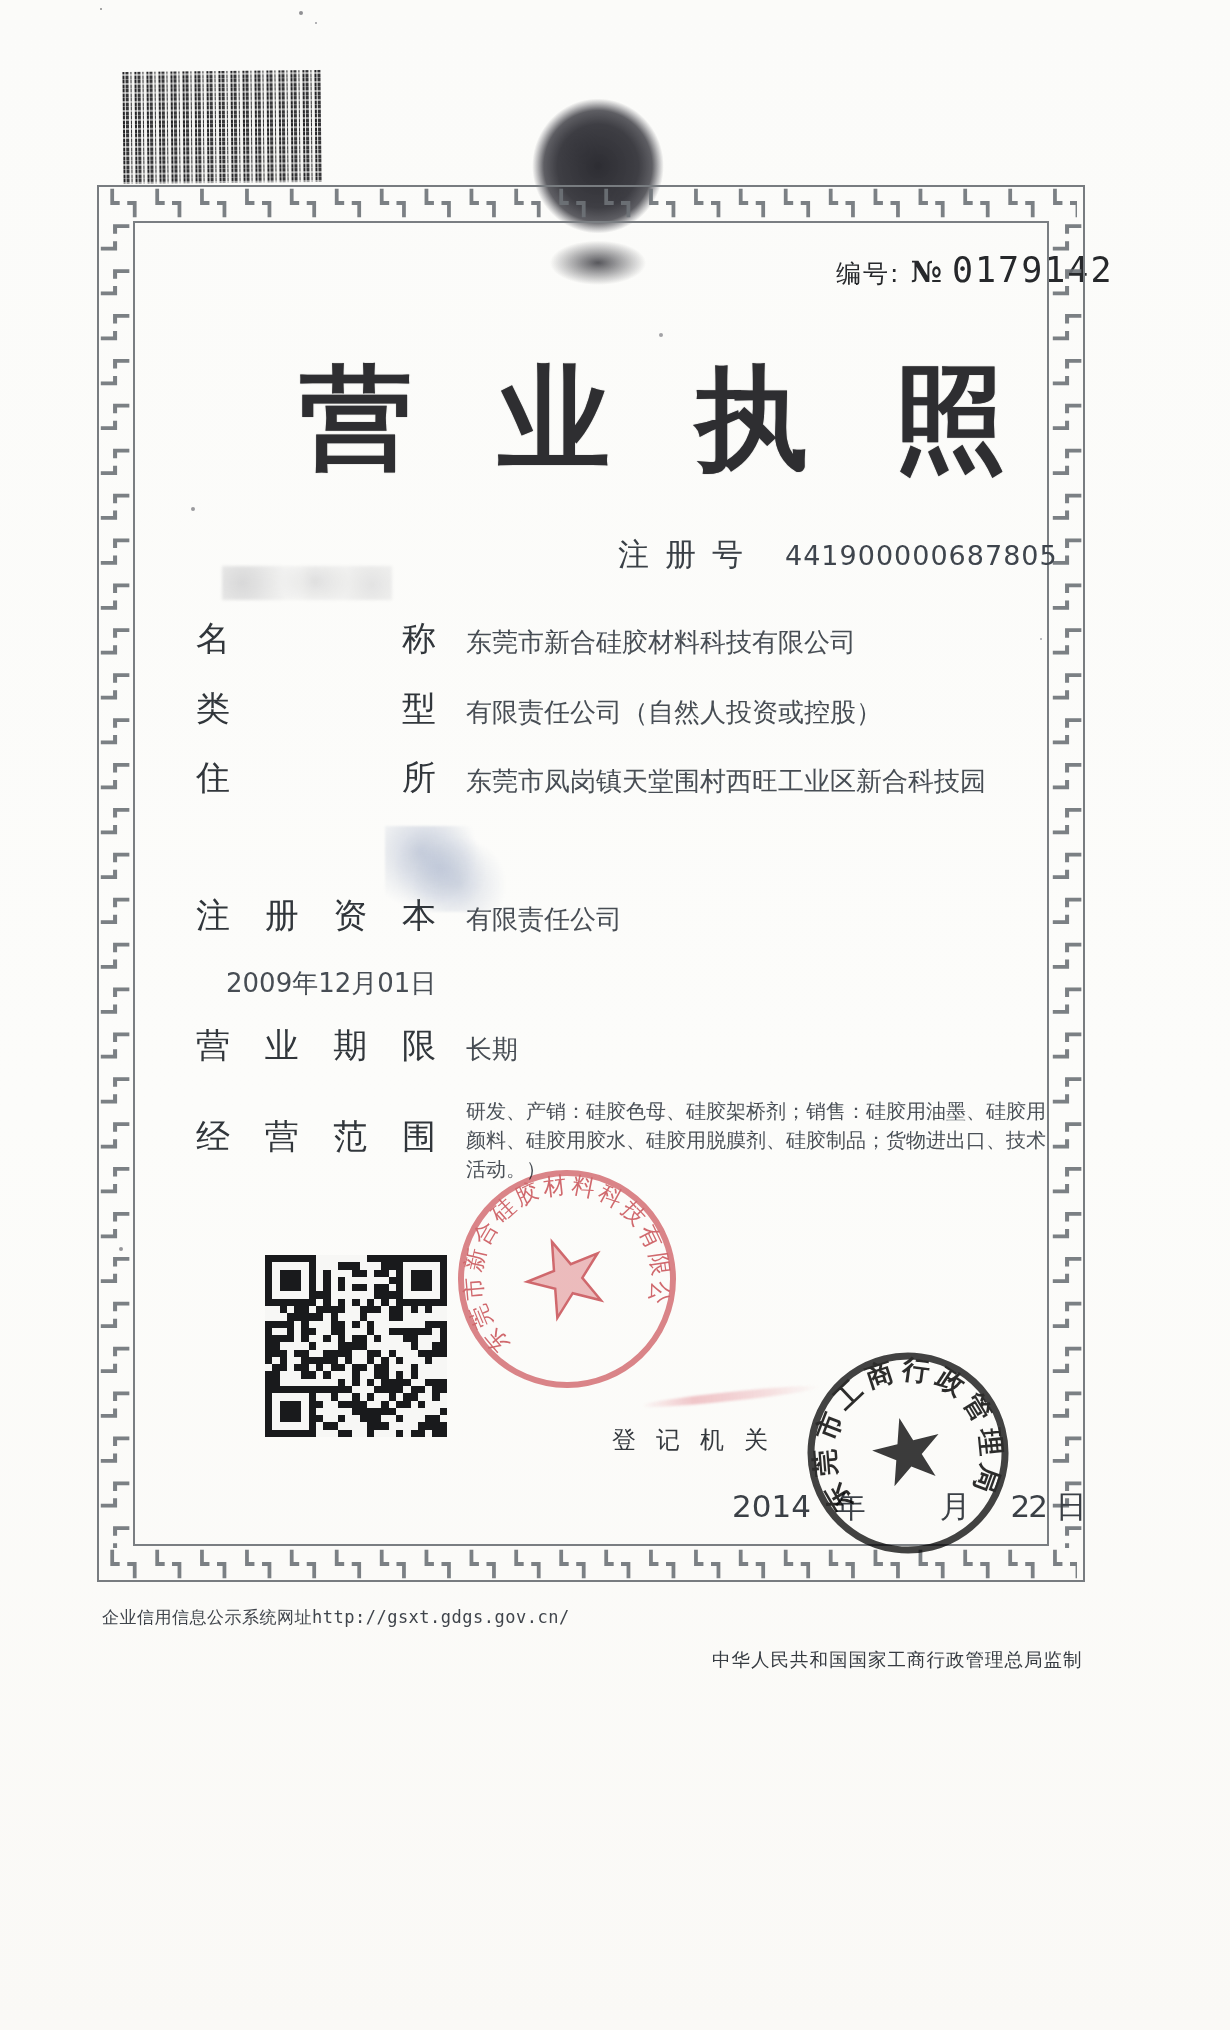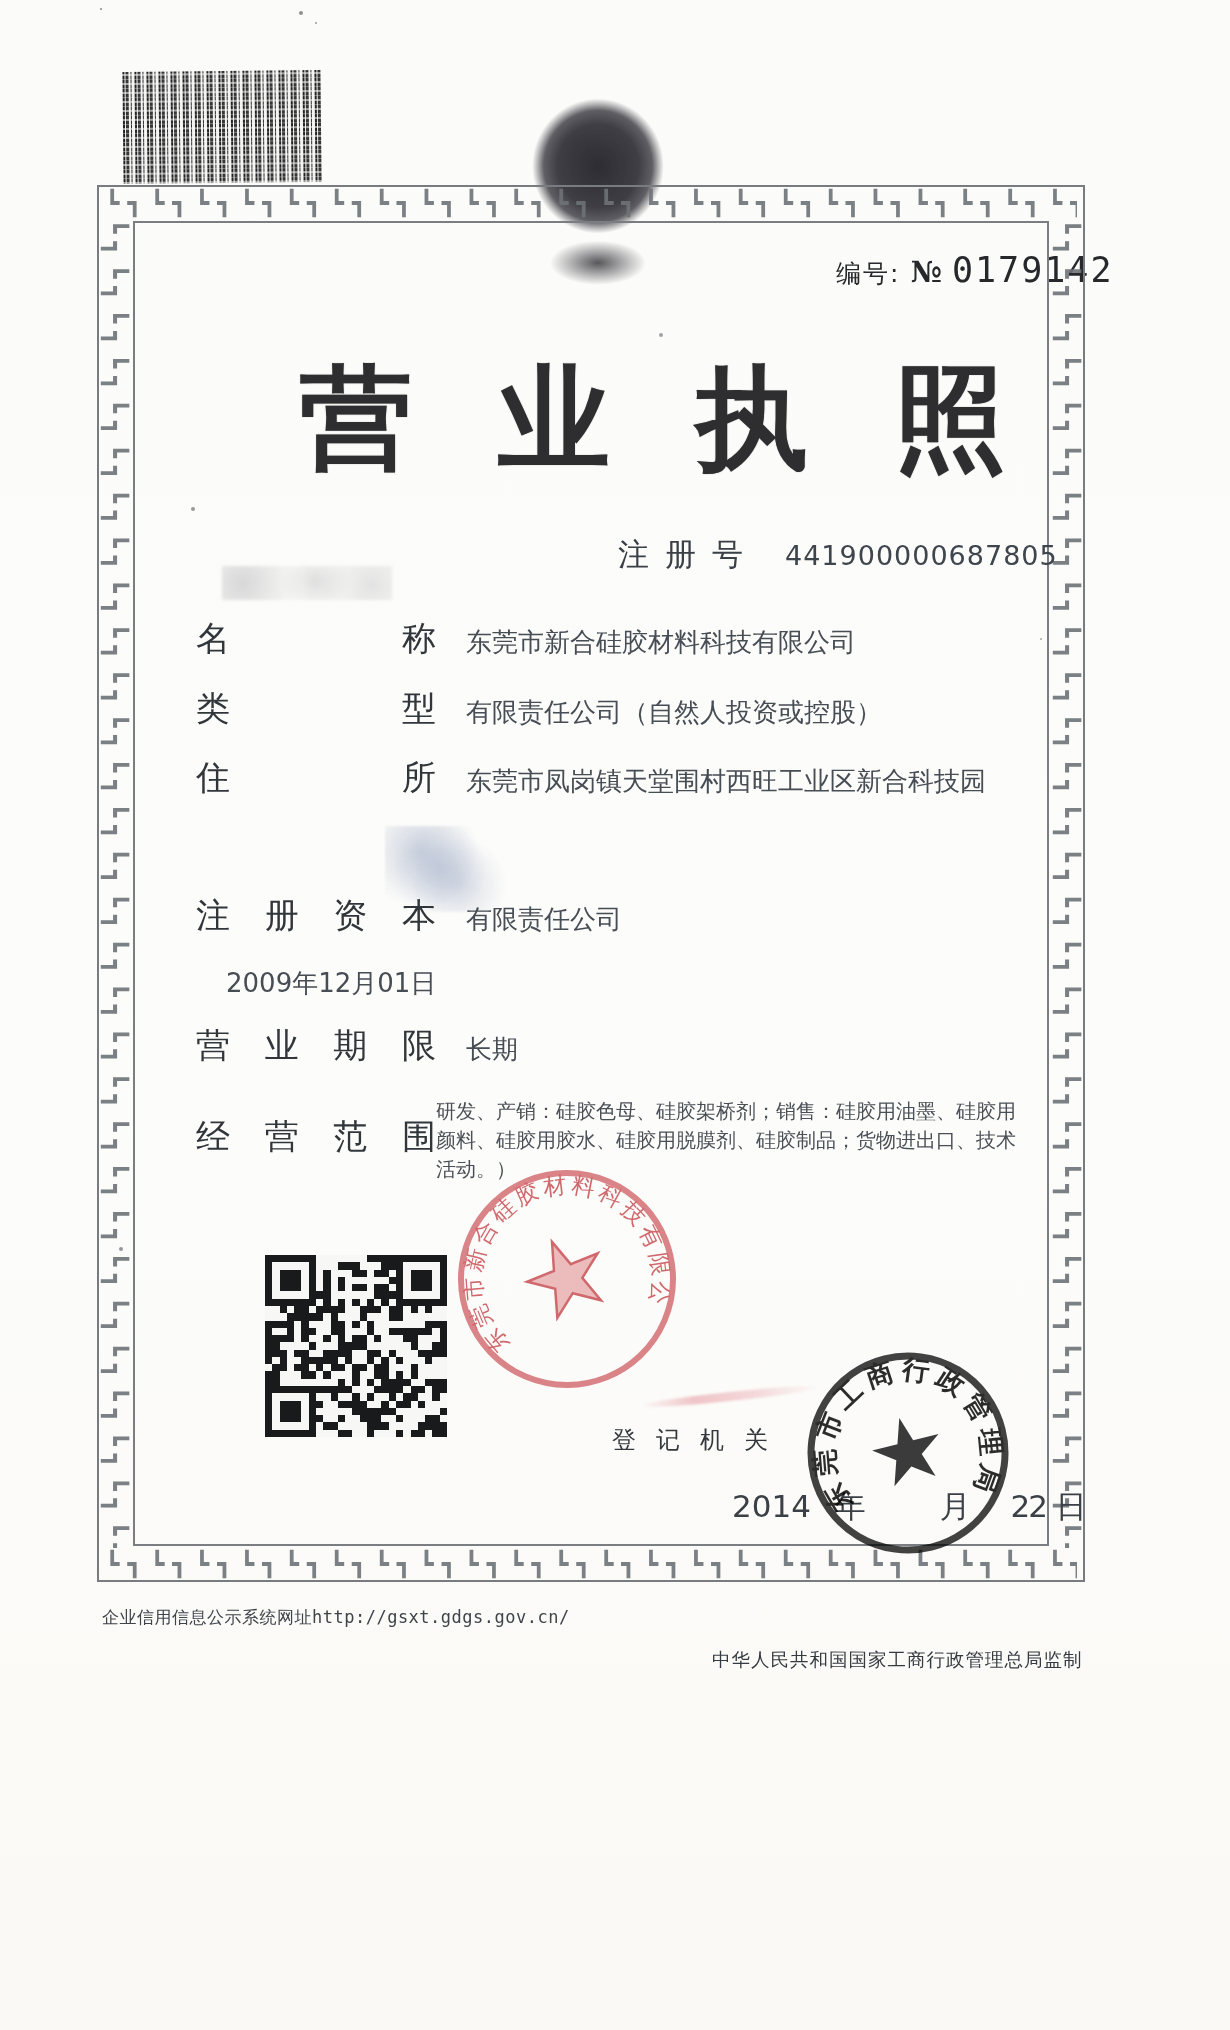--- a/index.html
+++ b/index.html
@@ -53,21 +53,21 @@
   .reg-line .reg-label{font-size:31px;letter-spacing:16px;color:#3a4046;}
   .reg-line .reg-number{font-size:27px;letter-spacing:1px;color:#3f454d;}
   
   .field-row{position:absolute;left:196px;display:flex;align-items:center;}
   .field-label{
     width:240px;font-size:34px;line-height:44px;color:#31363b;
     text-align:justify;text-align-last:justify;text-justify:inter-character;
     flex:0 0 auto;
   }
   .field-value{margin-left:30px;padding-top:8px;font-size:26px;line-height:34px;color:#474d54;white-space:nowrap;}
-  .scope-lines{padding-top:10px;width:600px;}
+  .scope-lines{margin-left:30px;padding-top:10px;width:600px;}
   .scope-line{font-size:20px;line-height:29px;color:#4a5057;white-space:nowrap;}
   
   .qr{
     position:absolute;left:265px;top:1255px;width:182px;height:182px;
     display:grid;grid-template-columns:repeat(25,1fr);grid-template-rows:repeat(25,1fr);
     background:#f7f7f5;
   }
   .qr-cell{background:transparent;}
   .qr-cell.dark{background:#191a1c;}
   

